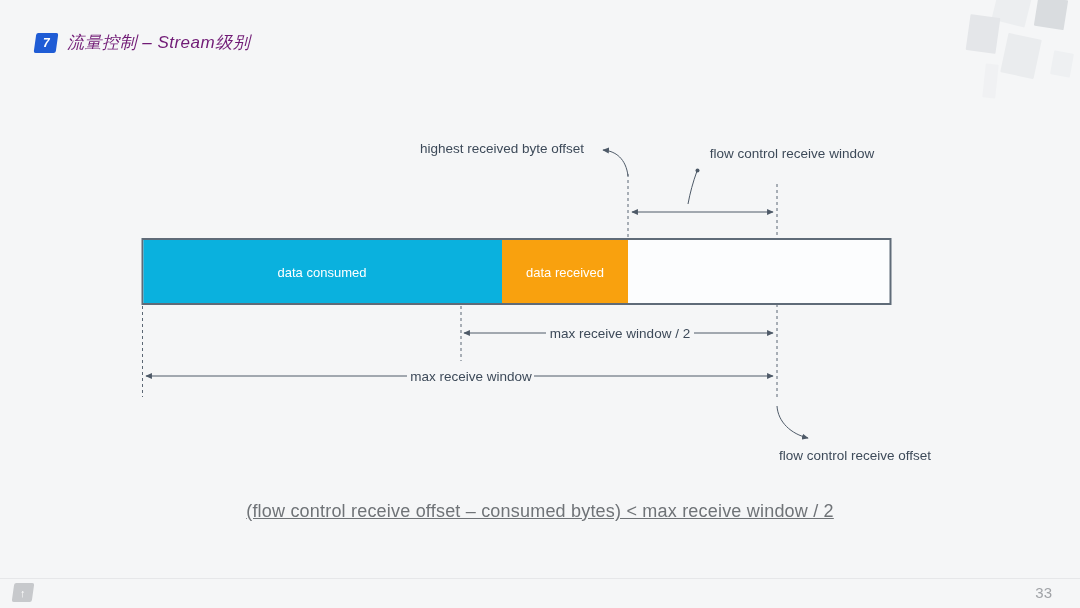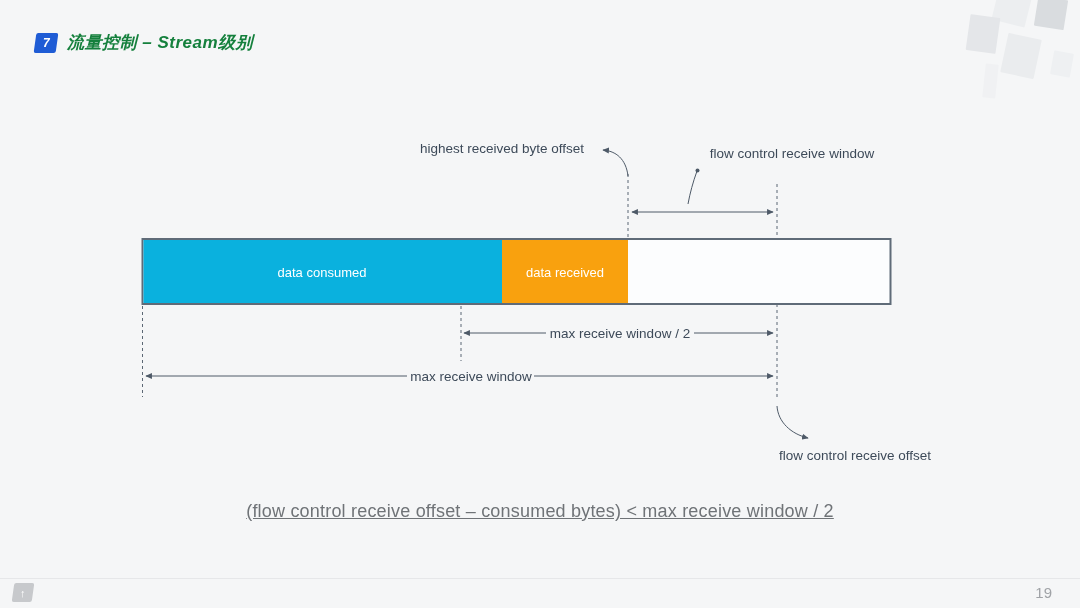--- a/index.html
+++ b/index.html
@@ -38,23 +38,23 @@
   .badge span {
     color: #ffffff;
     font-size: 12px;
     font-weight: bold;
     font-style: italic;
     transform: skewX(8deg);
   }
   .slide-title {
     margin: 0;
     font-size: 17px;
-    font-weight: bold;
+    font-weight: normal;
     font-style: italic;
-    color: #15803d;
+    color: #701a75;
     letter-spacing: 0.5px;
   }
 
   
   .deco { position: absolute; right: 0; top: 0; width: 130px; height: 110px; }
   .deco i { position: absolute; display: block; border-radius: 1px; }
   .deco .d1 { left: 45px;  top: -10px; width: 34px; height: 34px; background: #eceef0; transform: rotate(14deg); }
   .deco .d2 { left: 86px;  top: -2px;  width: 30px; height: 30px; background: #d9dcdf; transform: rotate(9deg); }
   .deco .d3 { left: 18px;  top: 16px;  width: 30px; height: 36px; background: #e4e6e9; transform: rotate(8deg); }
   .deco .d4 { left: 54px;  top: 36px;  width: 34px; height: 40px; background: #eaecee; transform: rotate(12deg); }
@@ -192,15 +192,15 @@
     <text x="471" y="381" text-anchor="middle">max receive window</text>
     <text x="855" y="460" text-anchor="middle">flow control receive offset</text>
   </svg>
 
   <div class="formula">(flow control receive offset – consumed bytes) &lt; max receive window / 2</div>
 
   <div class="footer-divider"></div>
   <div class="footer-logo">
     <span>↑</span>
   </div>
-  <div class="page-number">19</div>
+  <div class="page-number">33</div>
 
 </div>
 
 </body></html>

